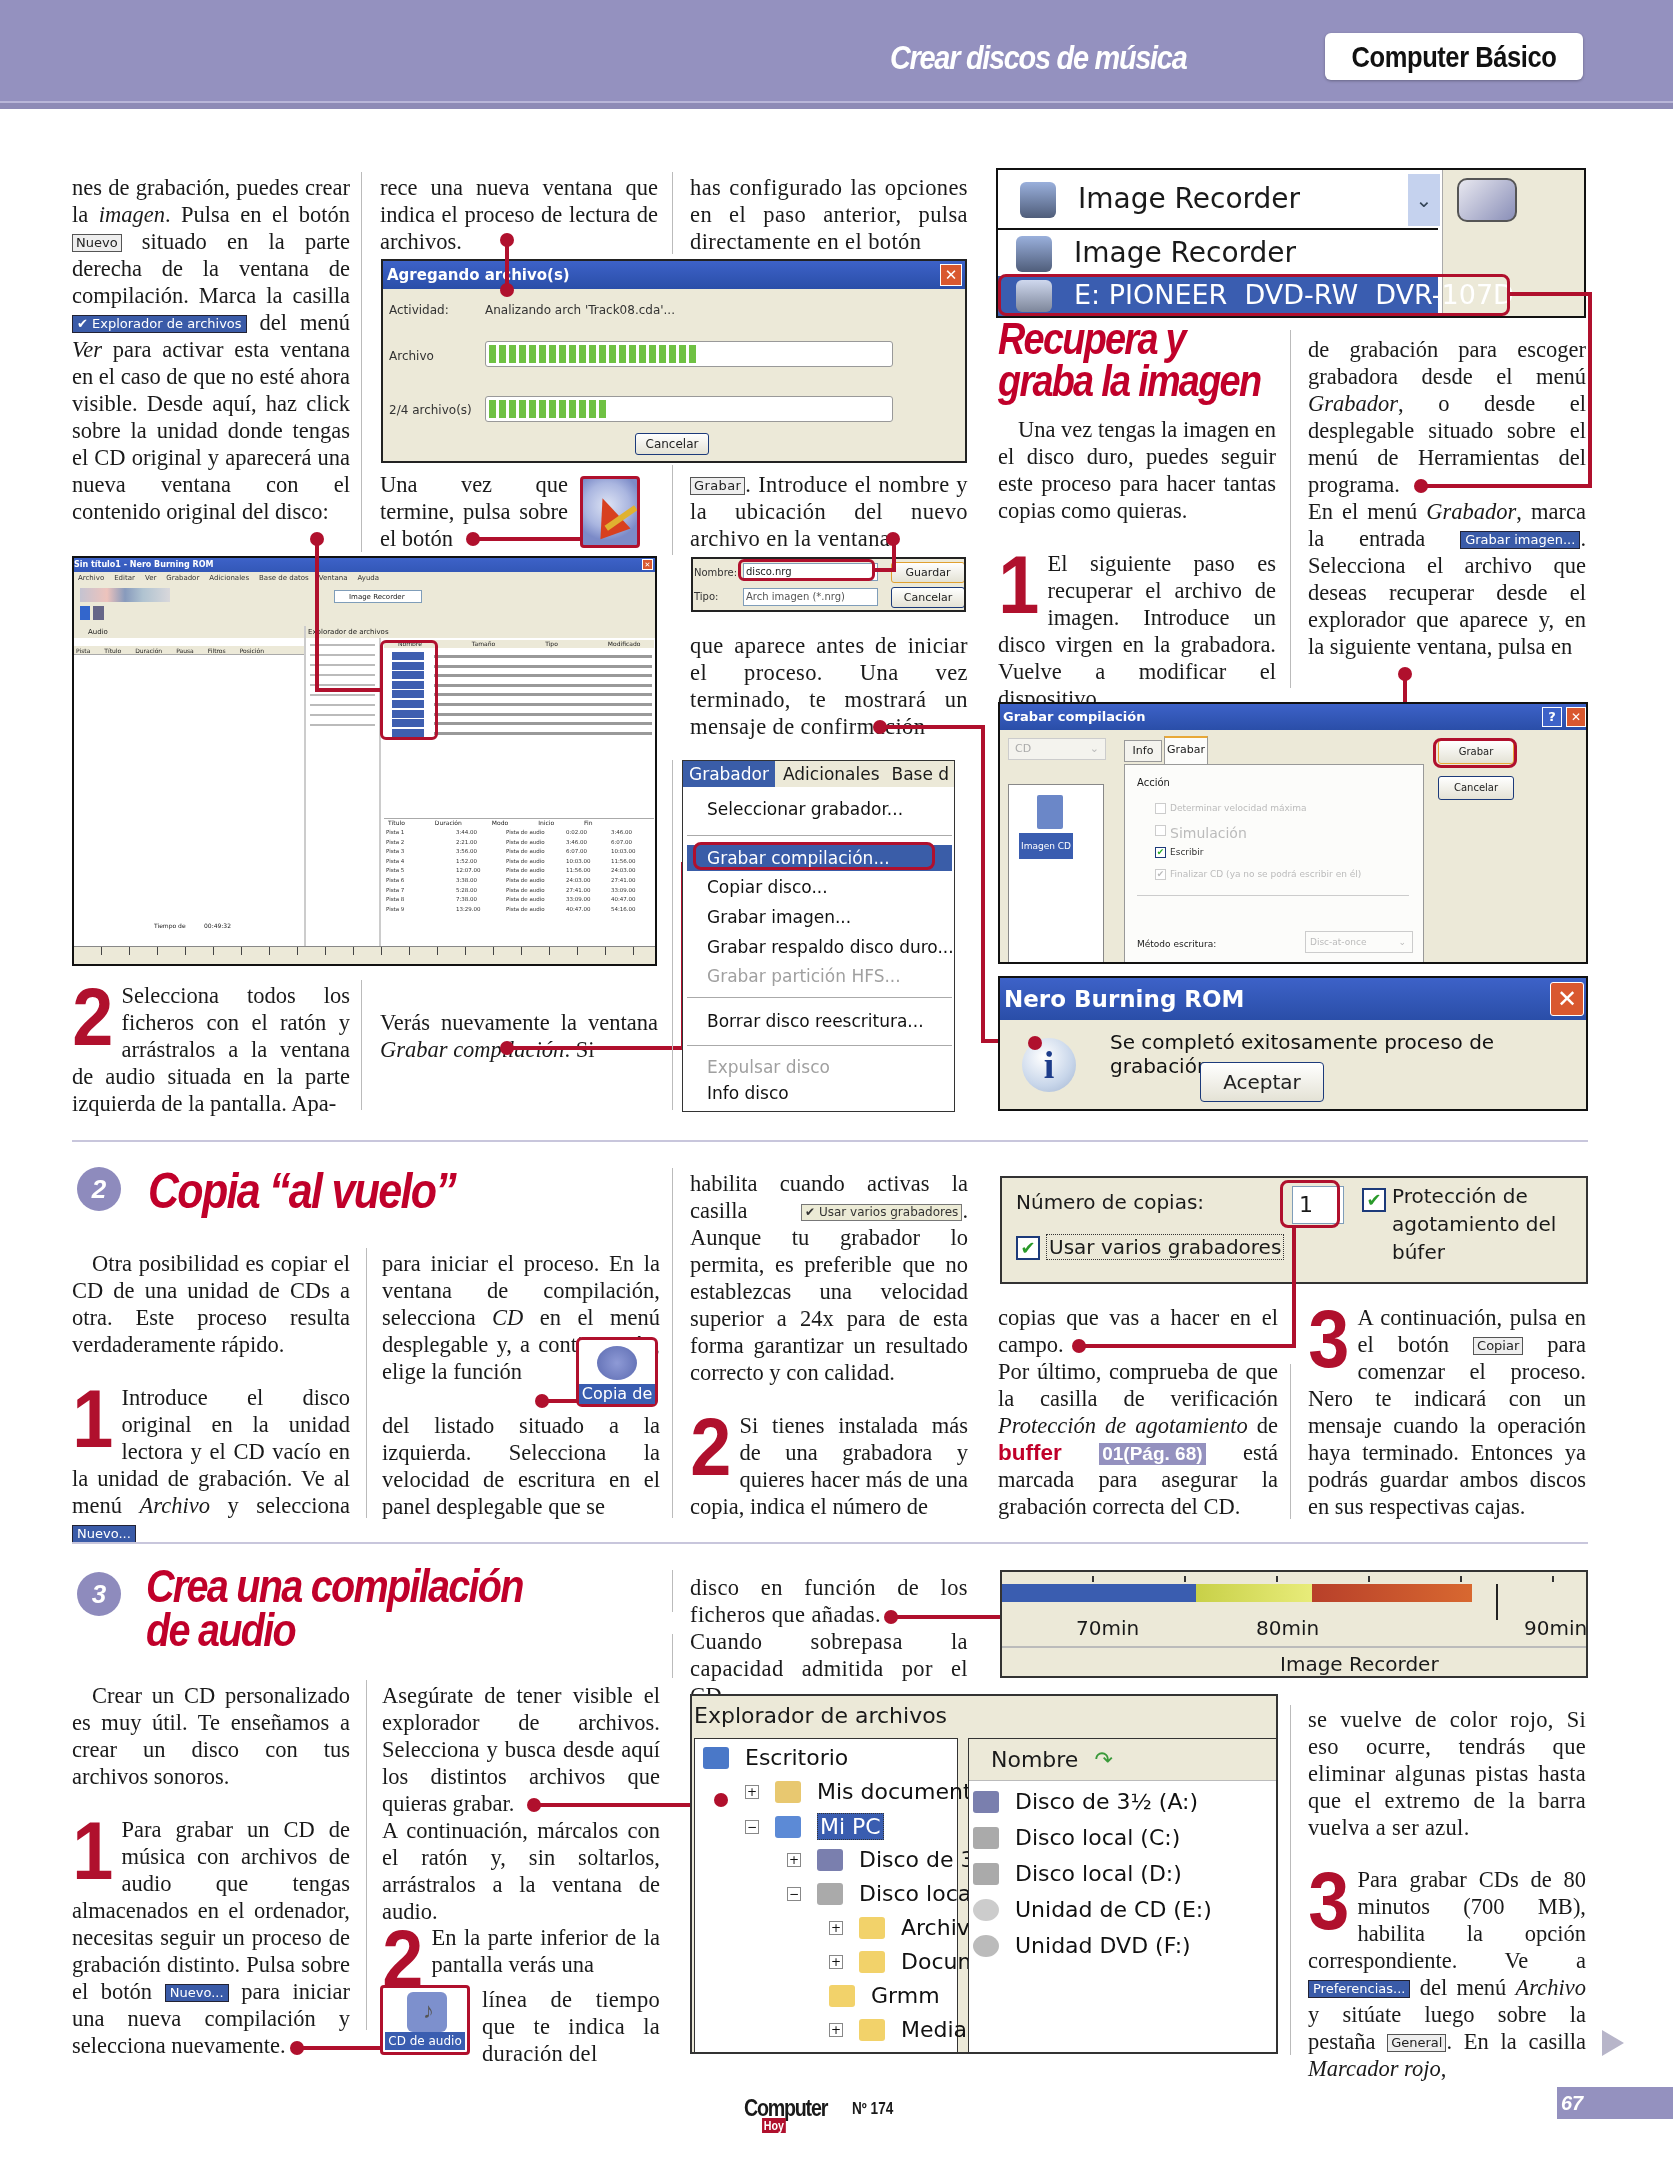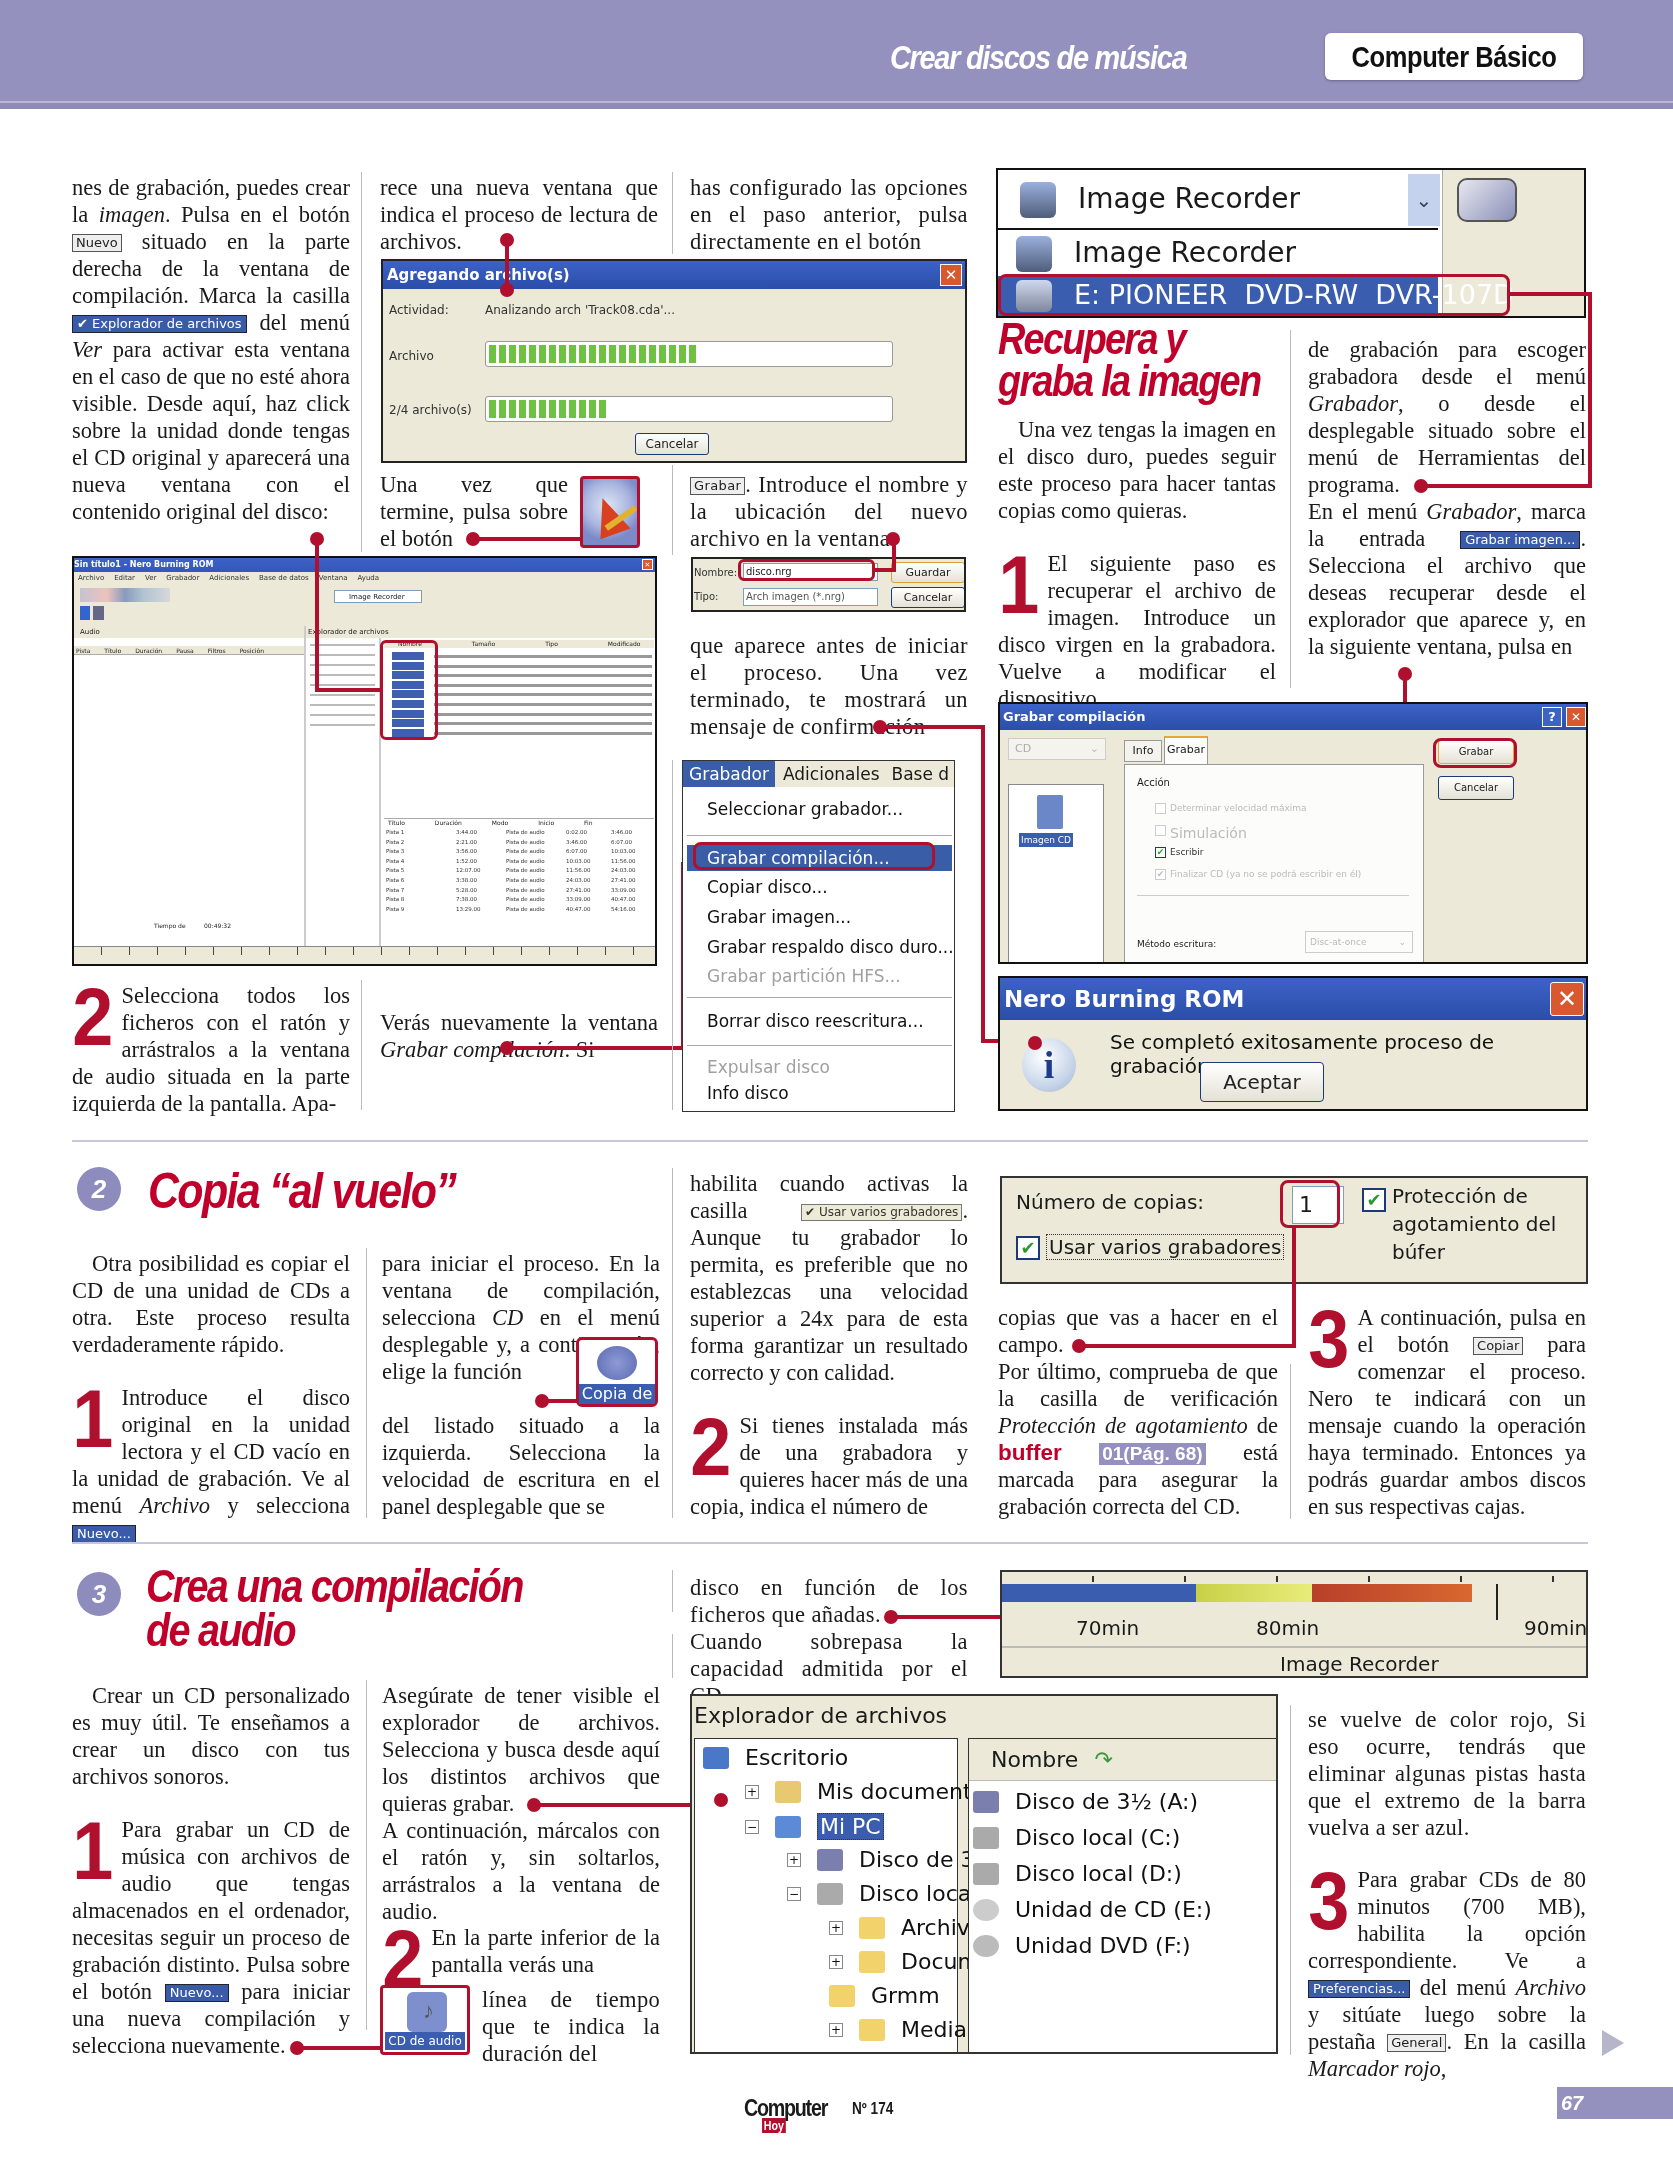--- a/index.html
+++ b/index.html
@@ -126,21 +126,21 @@
     <span>Adicionales</span>
     <span>Base de datos</span>
     <span>Ventana</span>
     <span>Ayuda</span>
   </div>
   <div class="abs" style="left:0;top:26px;width:100%;height:42px;background:#ece9d8">
     <div class="abs" style="left:6px;top:4px;width:90px;height:14px;background:linear-gradient(90deg,#aac 0,#eaa 30%,#46a 50%,#8ac 70%,#ccd 100%);opacity:.6"></div>
     <div class="abs" style="left:260px;top:6px;width:88px;height:13px;background:#fff;border:1px solid #7f9db9;font-size:7px;line-height:12px;padding-left:14px"><span>Image Recorder</span></div>
     <div class="abs" style="left:6px;top:22px;width:24px;height:14px;background:linear-gradient(90deg,#36c 0,#36c 40%,transparent 40%,transparent 55%,#668 55%)"></div>
   </div>
-  <div class="abs" style="left:0;top:68px;width:230px;height:12px;background:#ece9d8;font-size:7px;line-height:12px;padding-left:6px">Audio</div>
+  <div class="abs" style="left:0;top:68px;width:230px;height:12px;background:#ece9d8;font-size:7px;line-height:12px;padding-left:14px">Audio</div>
   <div class="abs" style="left:0;top:88px;width:230px;height:9px;background:#ece9d8;border-bottom:1px solid #aaa;font-size:6px;line-height:9px;display:flex;gap:14px;padding-left:2px">
     <span>Pista</span>
       <span>Título</span>
       <span>Duración</span>
       <span>Pausa</span>
       <span>Filtros</span>
       <span>Posición</span>
   </div>
   <div class="abs" style="left:230px;top:68px;width:2px;height:330px;background:#ccc"></div>
   <div class="abs" style="left:232px;top:68px;width:350px;height:12px;background:#ece9d8;font-size:7px;line-height:12px;padding-left:2px">Explorador de archivos</div>
@@ -312,21 +312,21 @@
 <div class="callout-line" style="left:1403px;top:674px;width:4px;height:78px"></div>
 <div class="callout-line" style="left:1403px;top:748px;width:90px;height:4px"></div>
 
 <div class="win" style="left:998px;top:702px;width:590px;height:262px;border:2px solid #111">
   <div class="titlebar" style="height:26px;line-height:26px;font-size:13px;padding-left:3px">Grabar compilación</div>
   <div class="abs" style="right:24px;top:3px;width:20px;height:20px;background:#3d62c8;border:1px solid #fff;color:#fff;text-align:center;font-size:13px;line-height:18px;font-weight:bold">?</div>
   <div class="xbtn" style="right:0;top:3px;width:20px;height:20px;font-size:12px;line-height:18px">✕</div>
   <div class="abs" style="left:8px;top:34px;width:98px;height:22px;border:1px solid #ccc;background:#f4f3ee;font-size:11px;line-height:20px;padding-left:6px;color:#aaa"><span>CD</span><span style="position:absolute;right:6px;color:#bbb">⌄</span></div>
   <div class="abs" style="left:8px;top:80px;width:96px;height:180px;background:#fff;border:1px solid #888">
     <div class="abs" style="left:28px;top:10px;width:26px;height:34px;background:#6b87c8;border-radius:2px"></div>
-    <div class="abs" style="left:10px;top:48px;font-size:9px;background:#3a5db0;color:#fff;padding:2px 2px">Imagen CD</div>
+    <div class="abs" style="left:10px;top:48px;font-size:9px;background:#3a5db0;color:#fff;padding:8px 2px">Imagen CD</div>
   </div>
   <div class="abs" style="left:124px;top:36px;width:38px;height:22px;border:1px solid #999;background:#f4f3ee;font-size:11px;line-height:20px;text-align:center">Info</div>
   <div class="abs" style="left:164px;top:32px;width:44px;height:28px;border:1px solid #999;border-bottom:none;border-top:2px solid #e8a838;background:#fcfcfa;font-size:11px;line-height:24px;text-align:center">Grabar</div>
   <div class="abs" style="left:124px;top:60px;width:300px;height:200px;border:1px solid #999;background:#fcfcfa">
     <div class="abs" style="left:12px;top:12px;font-size:10px">Acción</div>
     <div class="abs" style="left:30px;top:38px;font-size:9px;color:#bbb;display:flex;gap:4px">
         <span style="width:11px;height:11px;border:1px solid #ccc;background:#fff"></span>
         <span>Determinar velocidad máxima</span>
       </div>
     <div class="abs" style="left:30px;top:60px;font-size:14px;color:#bbb;display:flex;gap:4px">

